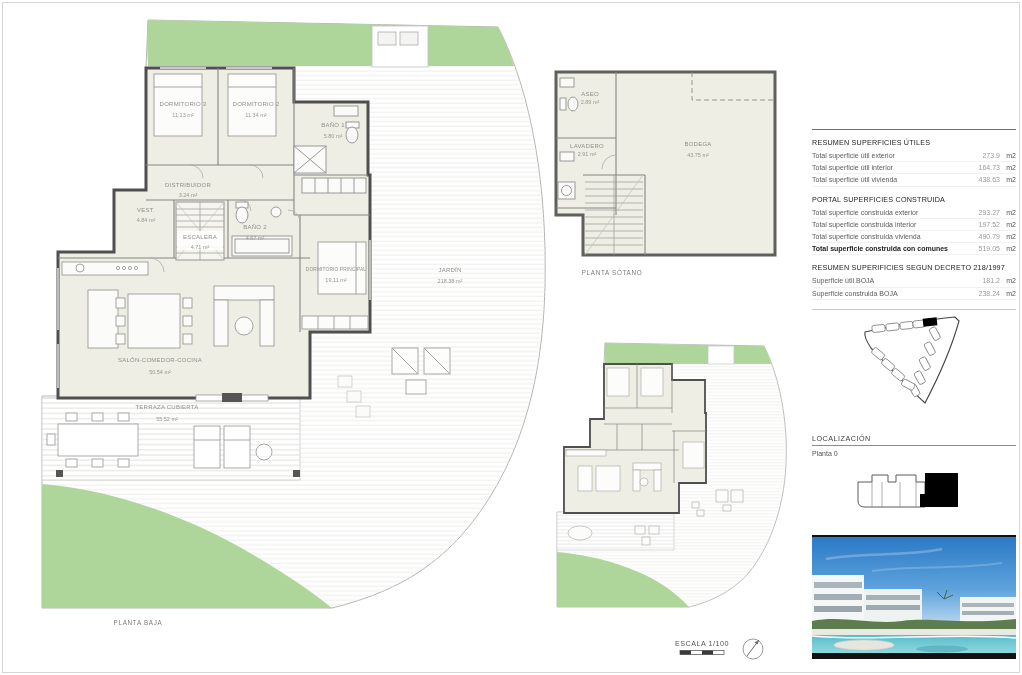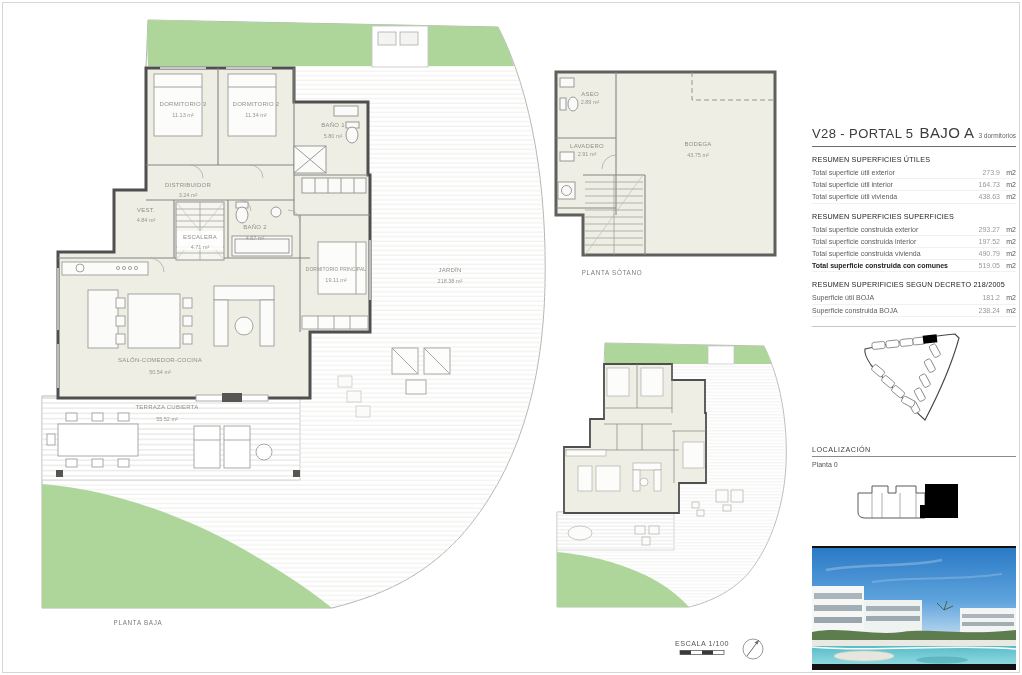--- a/index.html
+++ b/index.html
@@ -20,21 +20,21 @@
   .psub{font-size:6.5px;color:#666;margin-left:4px;}
   .phr{border:0;border-top:1px solid #6e6e6e;margin:5px 0 4px 0;}
   .stitle{font-size:7.2px;font-weight:normal;color:#1c1c1c;margin:8px 0 3px 0;letter-spacing:.2px;}
   .srow{display:flex;align-items:baseline;font-size:7px;padding:2.1px 0;border-bottom:1px solid #f1f1ef;}
   .srow .rlabel{flex:1;color:#5c5c5c;}
   .srow .rval{width:34px;text-align:right;color:#9a9a9a;}
   .srow .runit{width:16px;text-align:right;color:#555;}
   .srow.bold .rlabel{font-weight:bold;color:#222;}
   .sep{border-top:1px solid #c7c7c7;margin-top:9px;}
   .loctitle{font-size:7.2px;color:#3f3f3f;letter-spacing:.5px;border-bottom:1px solid #8b8b8b;
-            padding-bottom:2px;margin-top:2px;}
+            padding-bottom:2px;margin-top:8px;}
   .locplanta{font-size:7px;color:#555;margin-top:4px;}
   .photo{margin-top:6px;border-top:2px solid #111;border-bottom:6px solid #111;line-height:0;}
 </style>
 </head>
 <body>
 
 <div class="sheet">
 <div class="frame"></div>
 
 <svg class="abs" style="left:0;top:0" width="560" height="675" viewBox="0 0 560 675">
@@ -343,45 +343,40 @@
     <rect x="72" y="17.5" width="11" height="4" fill="#3a3a3a"></rect>
   </g>
   <g>
     <circle cx="123" cy="16" r="10" fill="none" stroke="#9a9a98" stroke-width="1"></circle>
     <line x1="117" y1="23" x2="129" y2="7" stroke="#6a6a68" stroke-width="1"></line>
     <path d="M129,7 L124.5,9.5 L127.5,11.5 Z" fill="#6a6a68"></path>
   </g>
 </svg>
 
 <div class="panel">
-  <div class="phead">
-    <span class="pcode">V28 - PORTAL 5</span>
-    <span class="punit">BAJO A</span>
-    <span class="psub">3 dormitorios</span>
-  </div>
   <hr class="phr">
 
   <div class="stitle">RESUMEN SUPERFICIES ÚTILES</div>
   <div class="srow">
     <span class="rlabel">Total superficie útil exterior</span>
     <span class="rval">273.9</span>
     <span class="runit">m2</span>
   </div>
   <div class="srow">
     <span class="rlabel">Total superficie útil interior</span>
     <span class="rval">164.73</span>
     <span class="runit">m2</span>
   </div>
   <div class="srow">
     <span class="rlabel">Total superficie útil vivienda</span>
     <span class="rval">438.63</span>
     <span class="runit">m2</span>
   </div>
 
-  <div class="stitle">RESUMEN SUPERFICIES SUPERFICIES</div>
+  <div class="stitle">PORTAL SUPERFICIES CONSTRUIDA</div>
   <div class="srow">
     <span class="rlabel">Total superficie construida exterior</span>
     <span class="rval">293.27</span>
     <span class="runit">m2</span>
   </div>
   <div class="srow">
     <span class="rlabel">Total superficie construida interior</span>
     <span class="rval">197.52</span>
     <span class="runit">m2</span>
   </div>
@@ -389,21 +384,21 @@
     <span class="rlabel">Total superficie construida vivienda</span>
     <span class="rval">490.79</span>
     <span class="runit">m2</span>
   </div>
   <div class="srow bold">
     <span class="rlabel">Total superficie construida con comunes</span>
     <span class="rval">519.05</span>
     <span class="runit">m2</span>
   </div>
 
-  <div class="stitle">RESUMEN SUPERIFICIES SEGUN DECRETO 218/2005</div>
+  <div class="stitle">RESUMEN SUPERIFICIES SEGUN DECRETO 218/1997</div>
   <div class="srow">
     <span class="rlabel">Superficie útil BOJA</span>
     <span class="rval">181.2</span>
     <span class="runit">m2</span>
   </div>
   <div class="srow">
     <span class="rlabel">Superficie construida BOJA</span>
     <span class="rval">238.24</span>
     <span class="runit">m2</span>
   </div>

